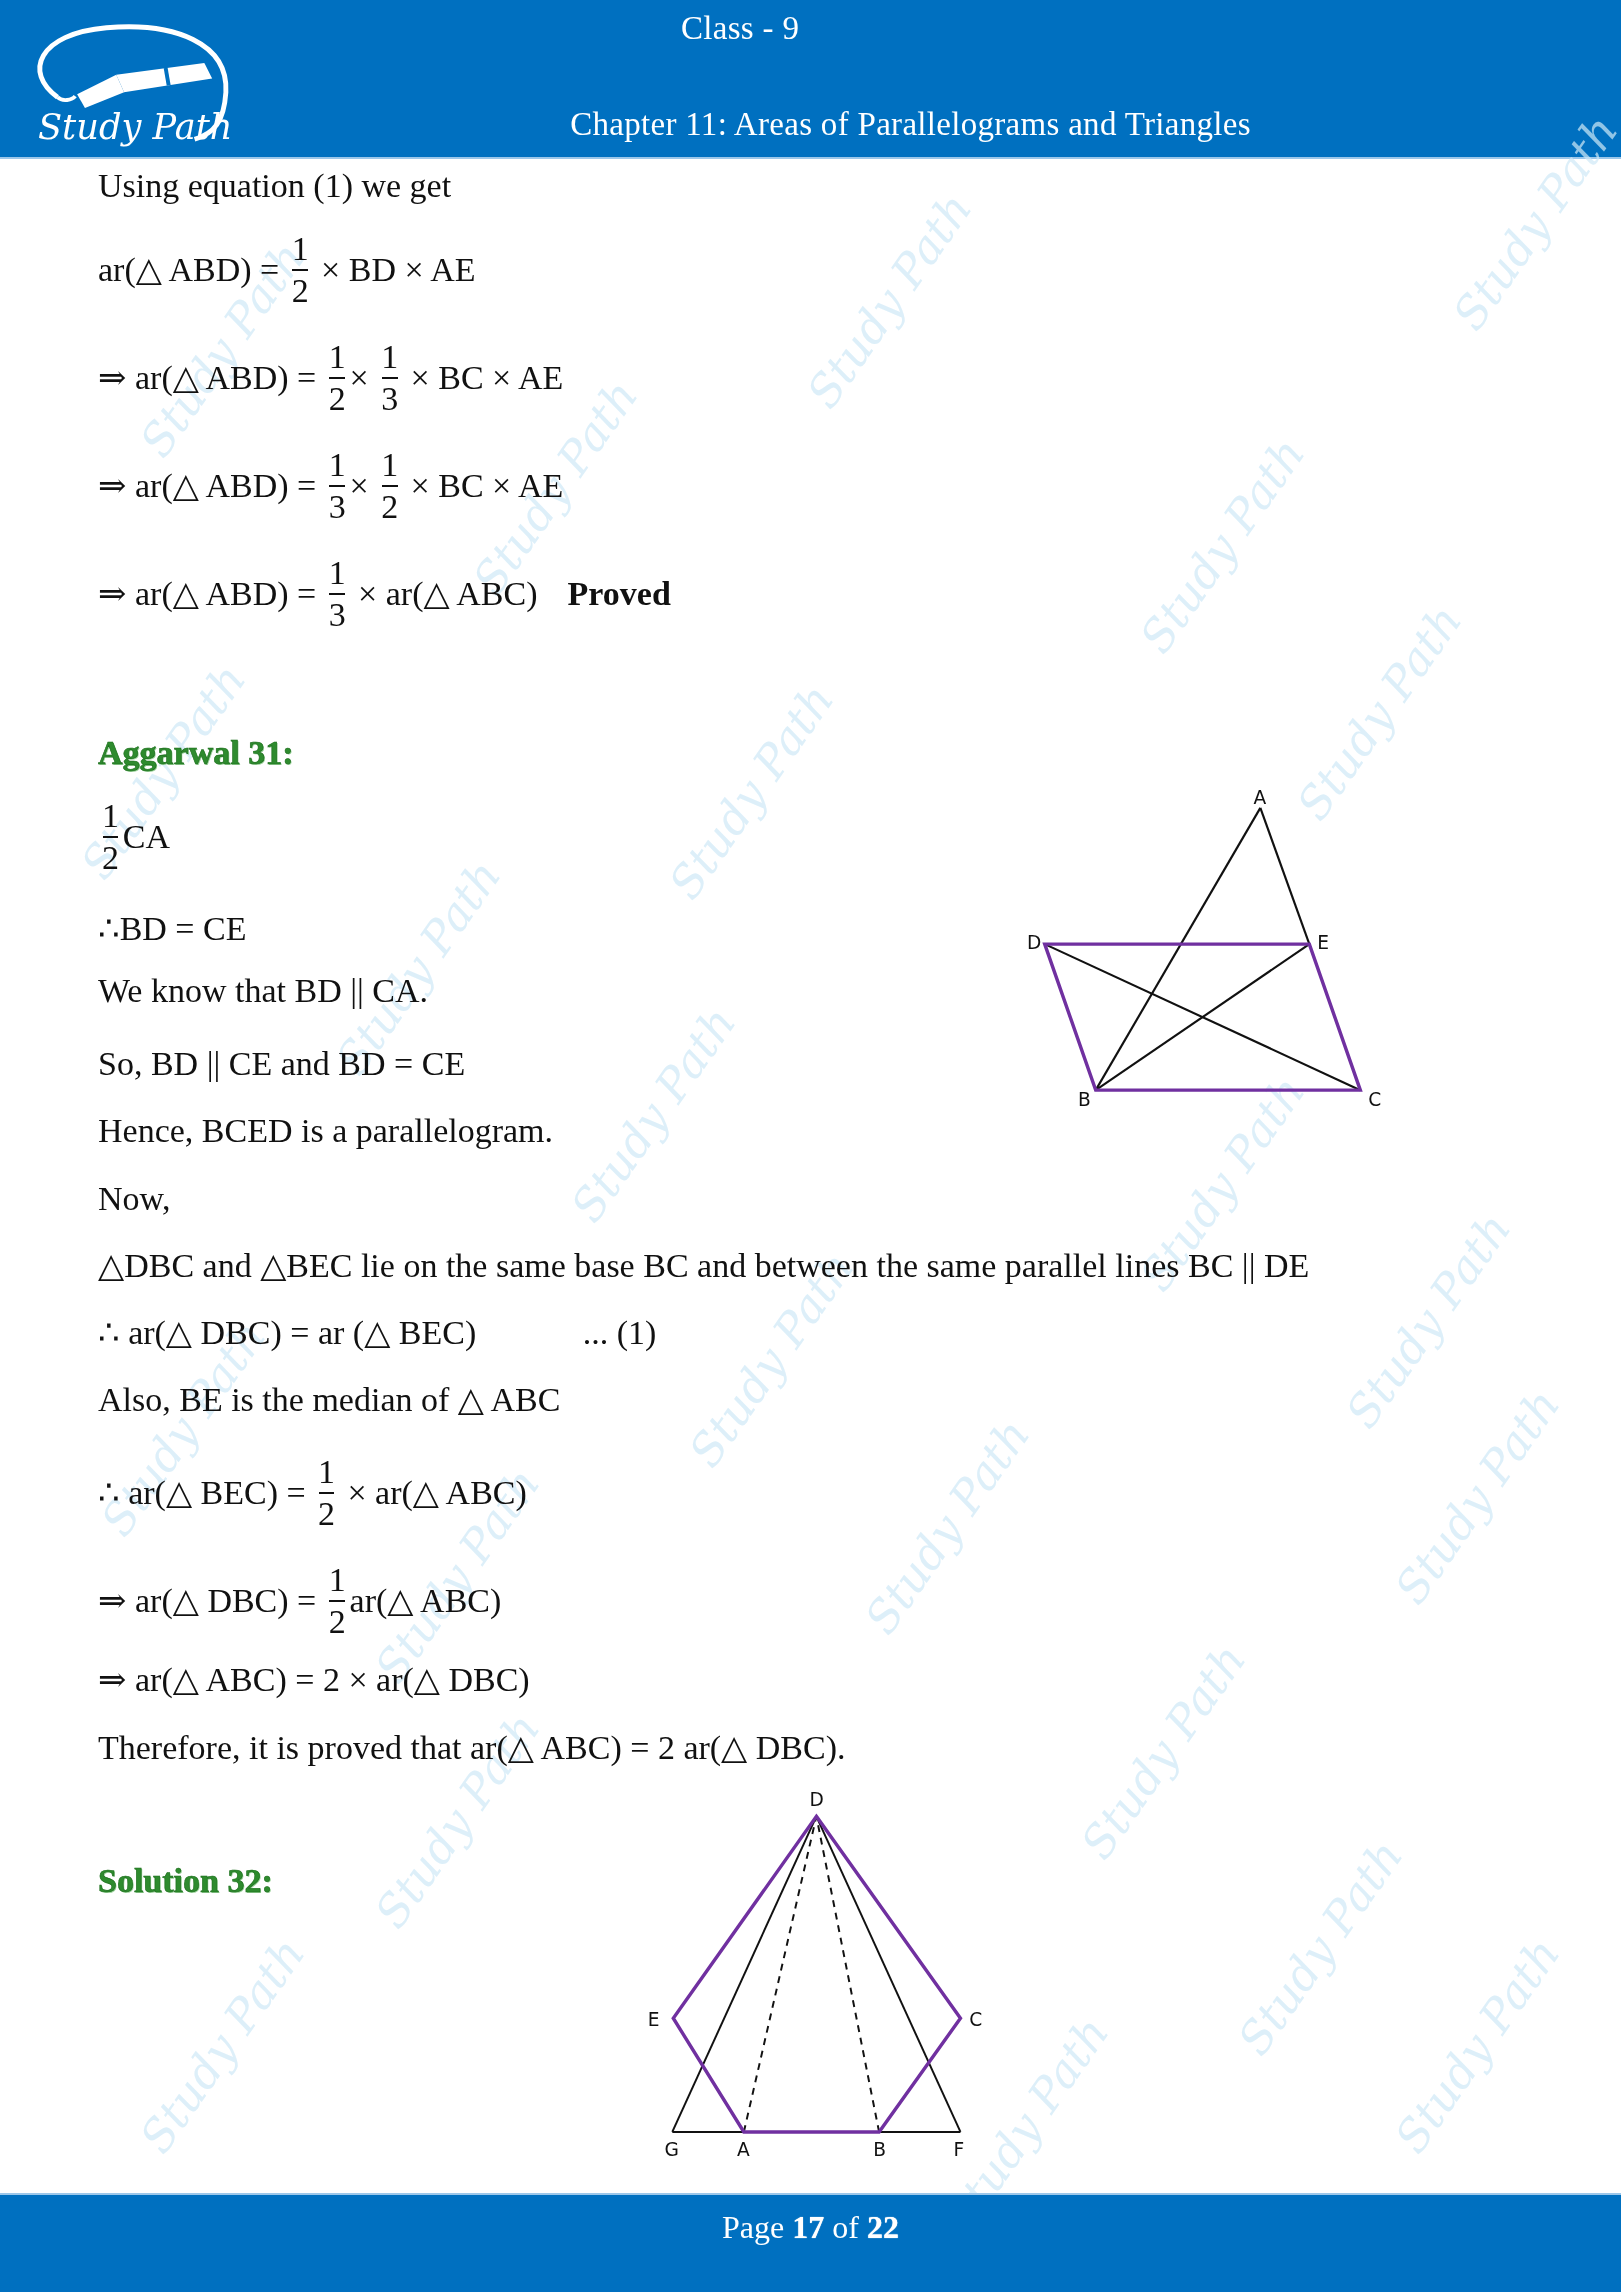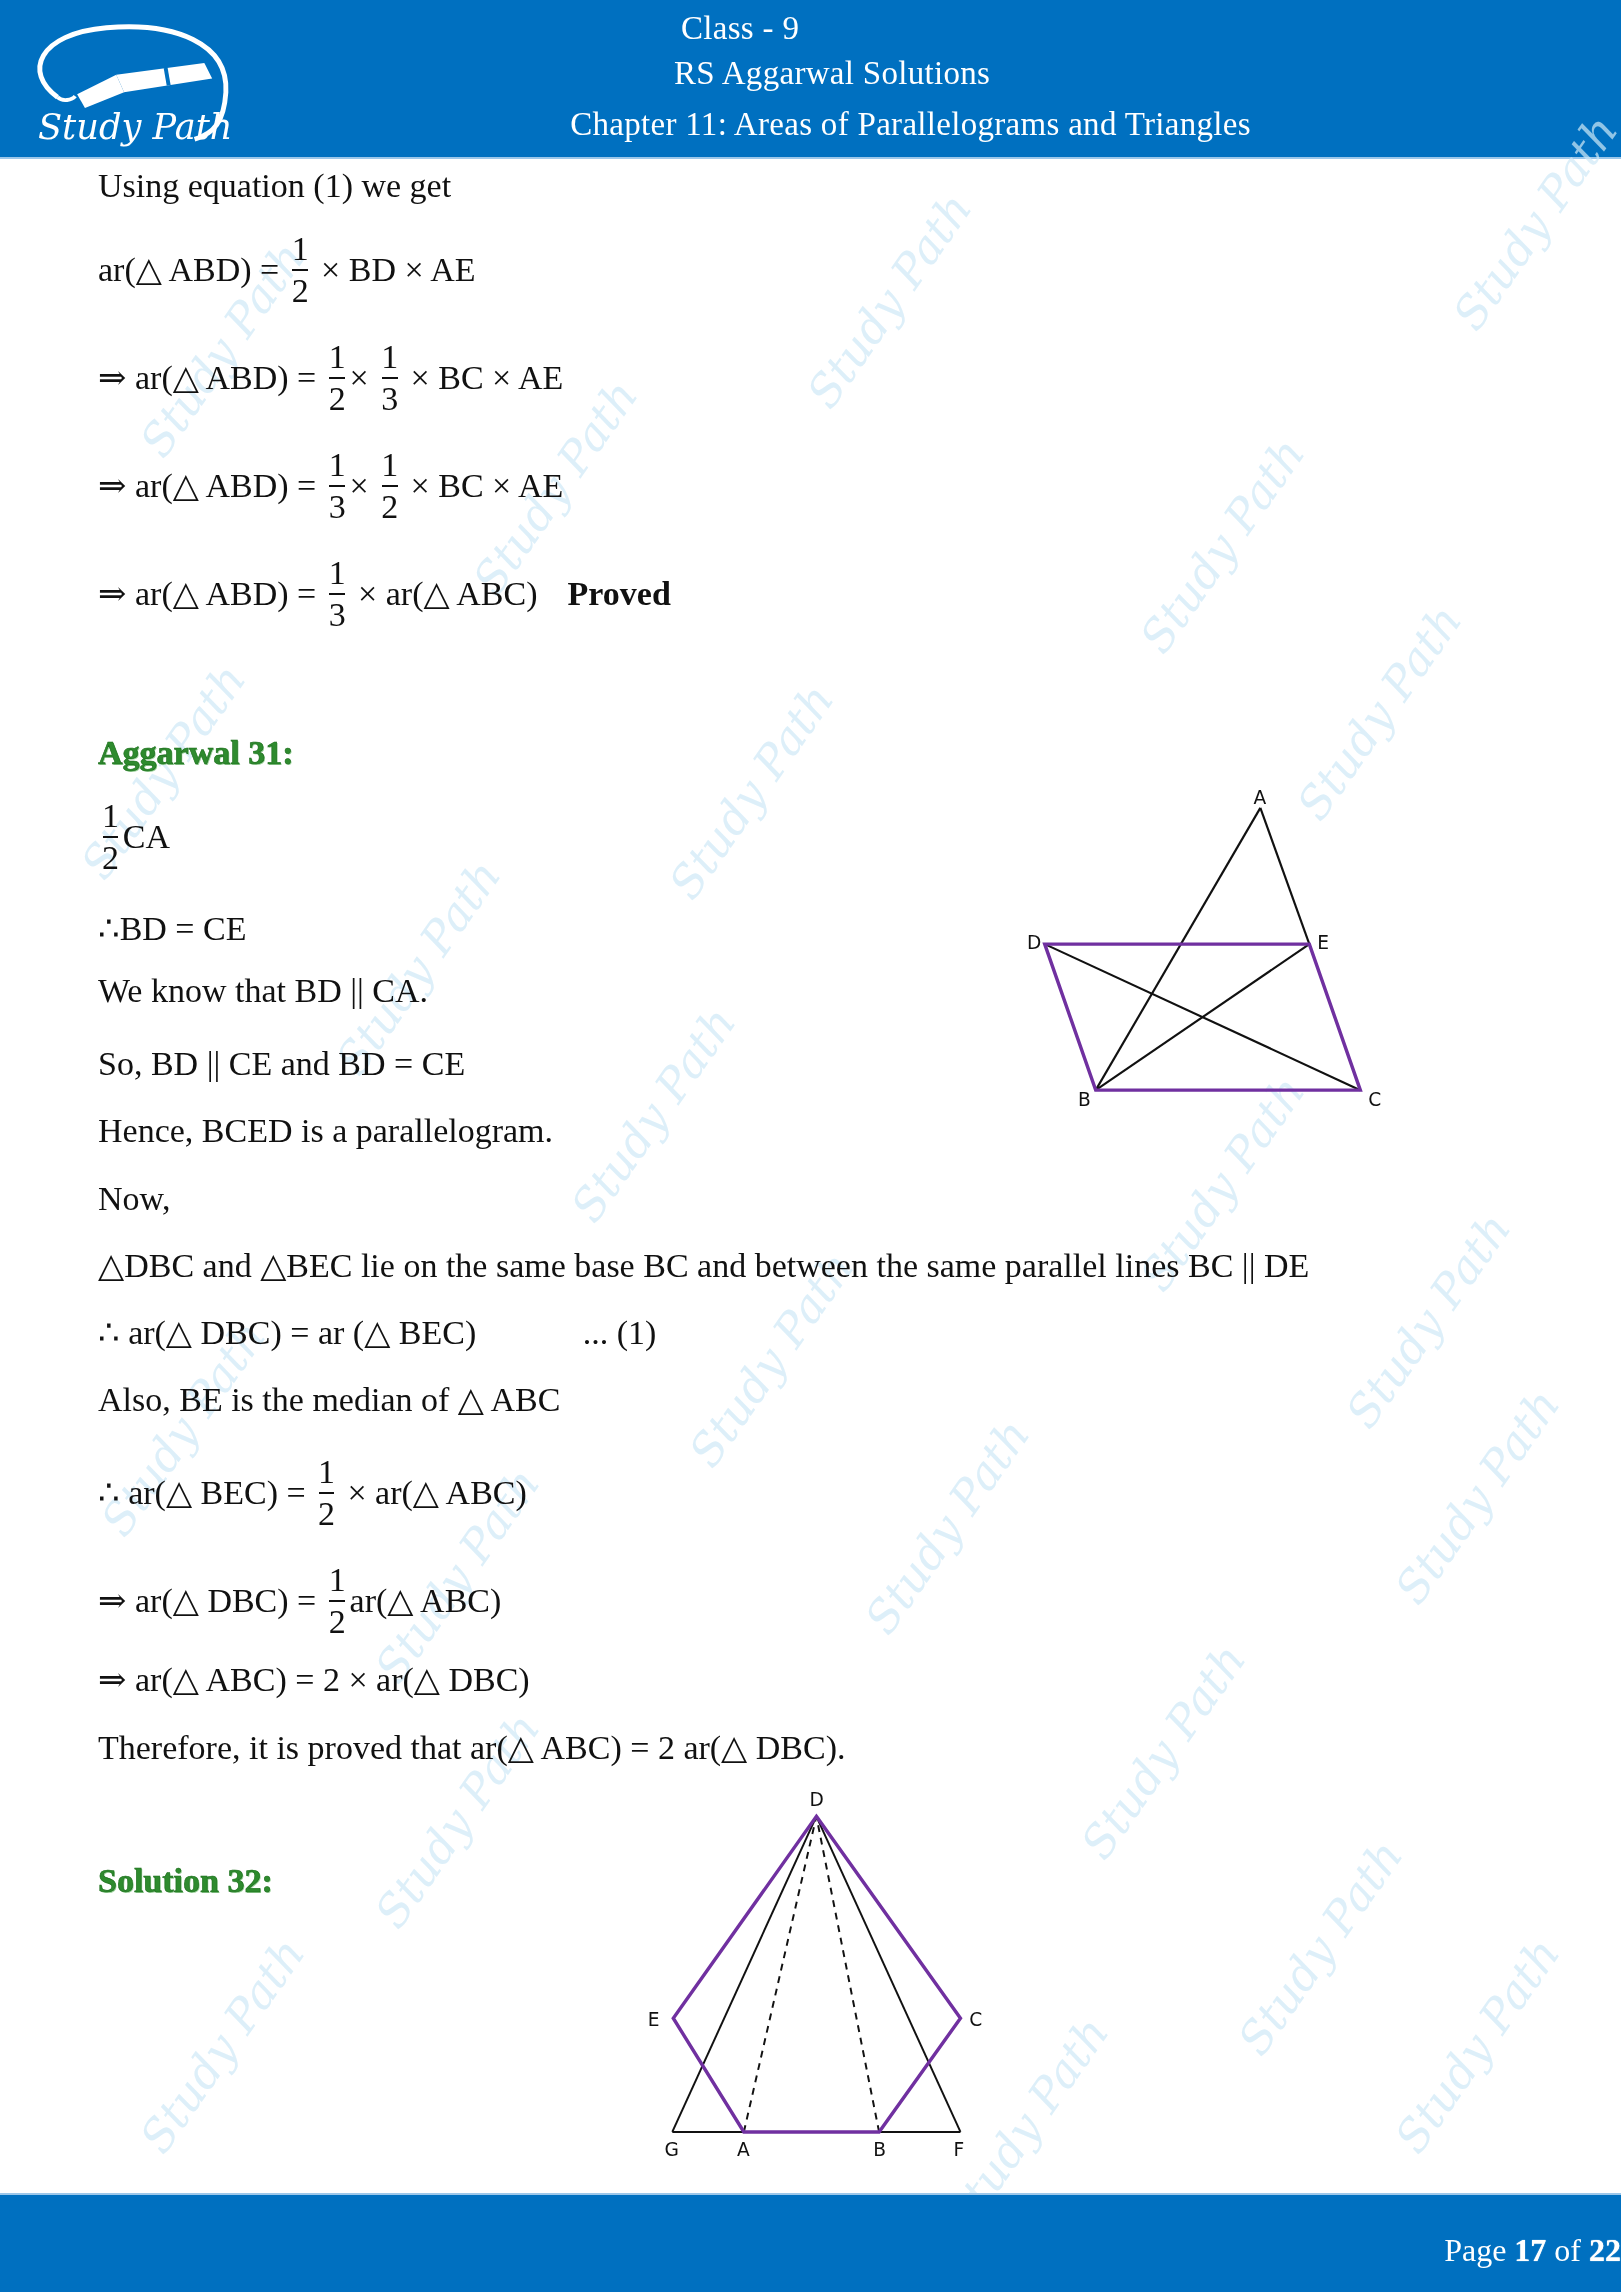--- a/index.html
+++ b/index.html
@@ -19,21 +19,21 @@
   .header .l1 span, .header .l2 span { display:inline-block; transform: translateX(21.6px); }
   .header .l2 { top: 55px; }
   .header .l3 { top: 106px; left: 12px; }
   .header .l3 span { display:inline-block; transform: translateX(88px); }
 
   .footer {
     position: absolute; left: 0; top: 2193px; width: 1621px; height: 100px;
     background: #0070c0; color: #fff; border-top: 2.9px solid #9cc7ea;
     text-align: center; font-size: 32px;
   }
-  .footer .ptxt { position: absolute; top: 37px; width: 100%; text-align: right; }
+  .footer .ptxt { position: absolute; top: 14px; width: 100%; text-align: center; }
   .footer .num { text-shadow: 0 0 1px #fff; font-weight: bold; }
 
   .wm {
     position: absolute; color: #cfe9f7; opacity: 0.7;
     font-family: "DejaVu Serif", serif; font-style: italic; font-size: 45px;
     transform: rotate(-55deg); white-space: nowrap; pointer-events: none;
   }
 
   .txt { position: absolute; left: 98px; font-size: 34px; white-space: nowrap; line-height: 1; }
   .it { }
@@ -56,21 +56,20 @@
     <svg viewBox="0 0 225 140">
       <path d="M40 85 C 5 60, 20 20, 90 14 C 160 8, 215 30, 212 80 C 210 110, 200 122, 180 128" fill="none" stroke="#fff" stroke-width="5"></path>
       <path d="M40 85 C 45 90, 55 88, 58 84" fill="none" stroke="#fff" stroke-width="4"></path>
       <polygon points="60,82 100,62 108,80 68,96" fill="#fff"></polygon>
       <polygon points="100,62 190,50 198,66 108,80" fill="#fff"></polygon>
       <rect x="150" y="55" width="4" height="18" fill="#0070c0" transform="rotate(-10 152 64)"></rect>
       <text x="20" y="128" font-family="DejaVu Serif, serif" font-style="italic" font-size="36" fill="#fff">Study Path</text>
     </svg>
   </div>
   <div class="line l1"><span>Class - 9</span></div>
-  <div class="line l2"><span>RS Aggarwal Solutions</span></div>
   <div class="line l3"><span>Chapter 11: Areas of Parallelograms and Triangles</span></div>
 </div>
 
 <div>
   <span class="wm" style="left:98px;top:323px">Study Path</span>
   <span class="wm" style="left:431px;top:461px">Study Path</span>
   <span class="wm" style="left:765px;top:274px">Study Path</span>
   <span class="wm" style="left:1098px;top:519px">Study Path</span>
   <span class="wm" style="left:1411px;top:196px">Study Path</span>
   <span class="wm" style="left:39px;top:745px">Study Path</span>

